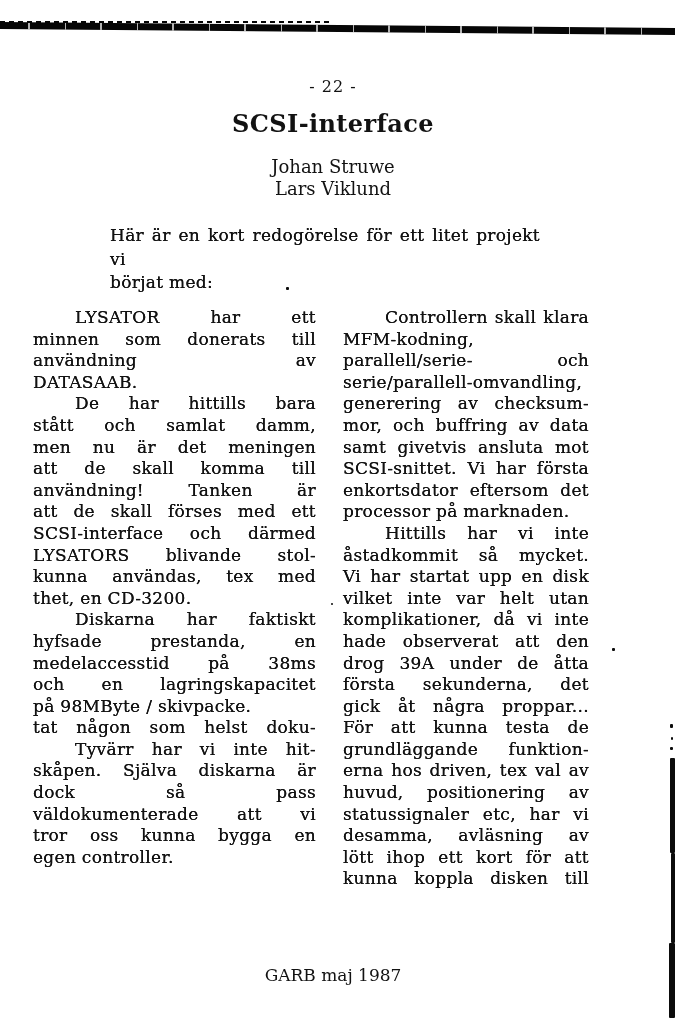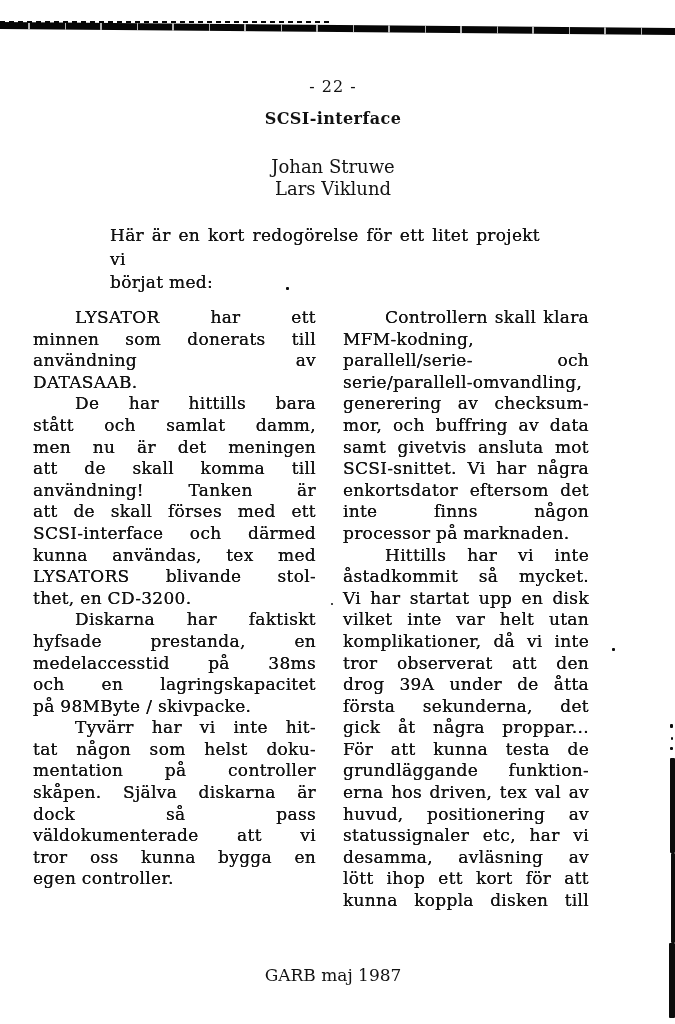--- a/index.html
+++ b/index.html
@@ -63,21 +63,21 @@
     text-align: center;
   }
   .page-number {
     top: 56px;
     font-size: 16px;
     letter-spacing: 1px;
   }
   .title {
     top: 88px;
     margin: 0;
-    font-size: 16px;
+    font-size: 24px;
     font-weight: bold;
     letter-spacing: 0.4px;
   }
   .authors {
     top: 135px;
     font-size: 18px;
     line-height: 22px;
   }
   .footer {
     top: 944px;
@@ -165,63 +165,61 @@
         <div class="tline lastfree">DATASAAB.</div>
       </div>
       <div class="para">
         <div class="tline first">De har hittills bara</div>
         <div class="tline">stått och samlat damm,</div>
         <div class="tline">men nu är det meningen</div>
         <div class="tline">att de skall komma till</div>
         <div class="tline">användning! Tanken är</div>
         <div class="tline">att de skall förses med ett</div>
         <div class="tline">SCSI-interface och därmed</div>
+        <div class="tline">LYSATORS blivande stol-</div>
         <div class="tline">kunna användas, tex med</div>
-        <div class="tline">LYSATORS blivande stol-</div>
         <div class="tline lastfree">thet, en CD-3200.</div>
       </div>
       <div class="para">
         <div class="tline first">Diskarna har faktiskt</div>
         <div class="tline">hyfsade prestanda, en</div>
         <div class="tline">medelaccesstid på 38ms</div>
         <div class="tline">och en lagringskapacitet</div>
         <div class="tline lastfree">på 98MByte / skivpacke.</div>
       </div>
       <div class="para">
+        <div class="tline">tat någon som helst doku-</div>
         <div class="tline first">Tyvärr har vi inte hit-</div>
-        <div class="tline">tat någon som helst doku-</div>
-        <div class="tline">mentation på controller</div>
         <div class="tline">skåpen. Själva diskarna är</div>
         <div class="tline">dock så pass</div>
         <div class="tline">väldokumenterade att vi</div>
         <div class="tline">tror oss kunna bygga en</div>
         <div class="tline lastfree">egen controller.</div>
       </div>
     </div>
   <div class="textblock col-right" id="col-right">
       <div class="para">
         <div class="tline first">Controllern skall klara</div>
         <div class="tline">MFM-kodning,</div>
         <div class="tline">parallell/serie- och</div>
         <div class="tline">serie/parallell-omvandling,</div>
         <div class="tline">generering av checksum-</div>
         <div class="tline">mor, och buffring av data</div>
         <div class="tline">samt givetvis ansluta mot</div>
-        <div class="tline">SCSI-snittet. Vi har några</div>
+        <div class="tline">SCSI-snittet. Vi har första</div>
         <div class="tline">enkortsdator eftersom det</div>
-        <div class="tline">inte finns någon</div>
         <div class="tline lastfree">processor på marknaden.</div>
       </div>
       <div class="para">
         <div class="tline first">Hittills har vi inte</div>
         <div class="tline">åstadkommit så mycket.</div>
         <div class="tline">Vi har startat upp en disk</div>
         <div class="tline">vilket inte var helt utan</div>
         <div class="tline">komplikationer, då vi inte</div>
-        <div class="tline">tror observerat att den</div>
+        <div class="tline">hade observerat att den</div>
         <div class="tline">drog 39A under de åtta</div>
         <div class="tline">första sekunderna, det</div>
         <div class="tline">gick åt några proppar...</div>
         <div class="tline">För att kunna testa de</div>
         <div class="tline">grundläggande funktion-</div>
         <div class="tline">erna hos driven, tex val av</div>
         <div class="tline">huvud, positionering av</div>
         <div class="tline">statussignaler etc, har vi</div>
         <div class="tline">desamma, avläsning av</div>
         <div class="tline">lött ihop ett kort för att</div>

